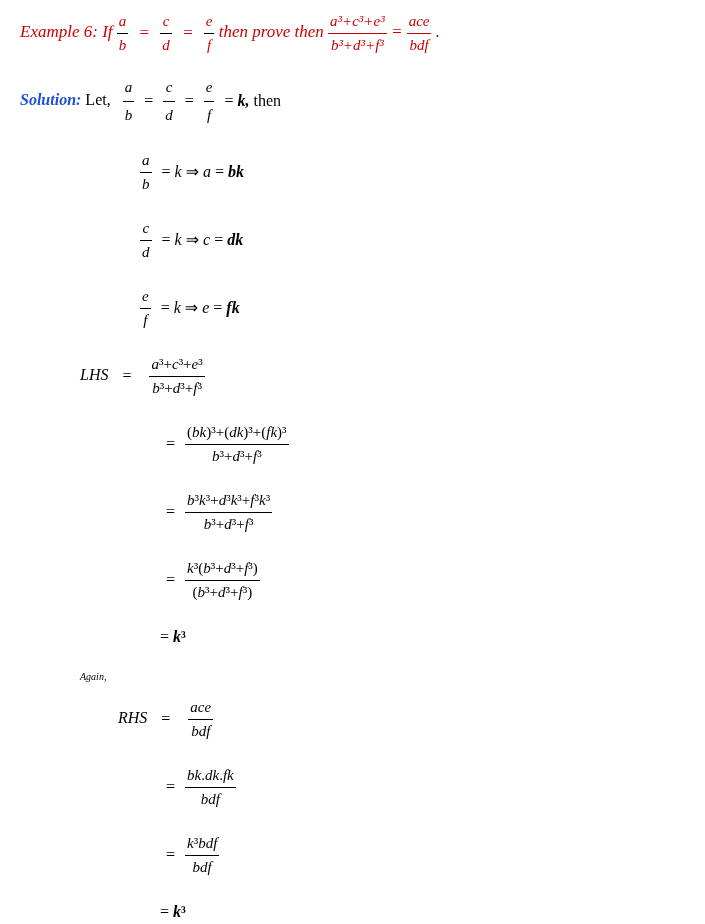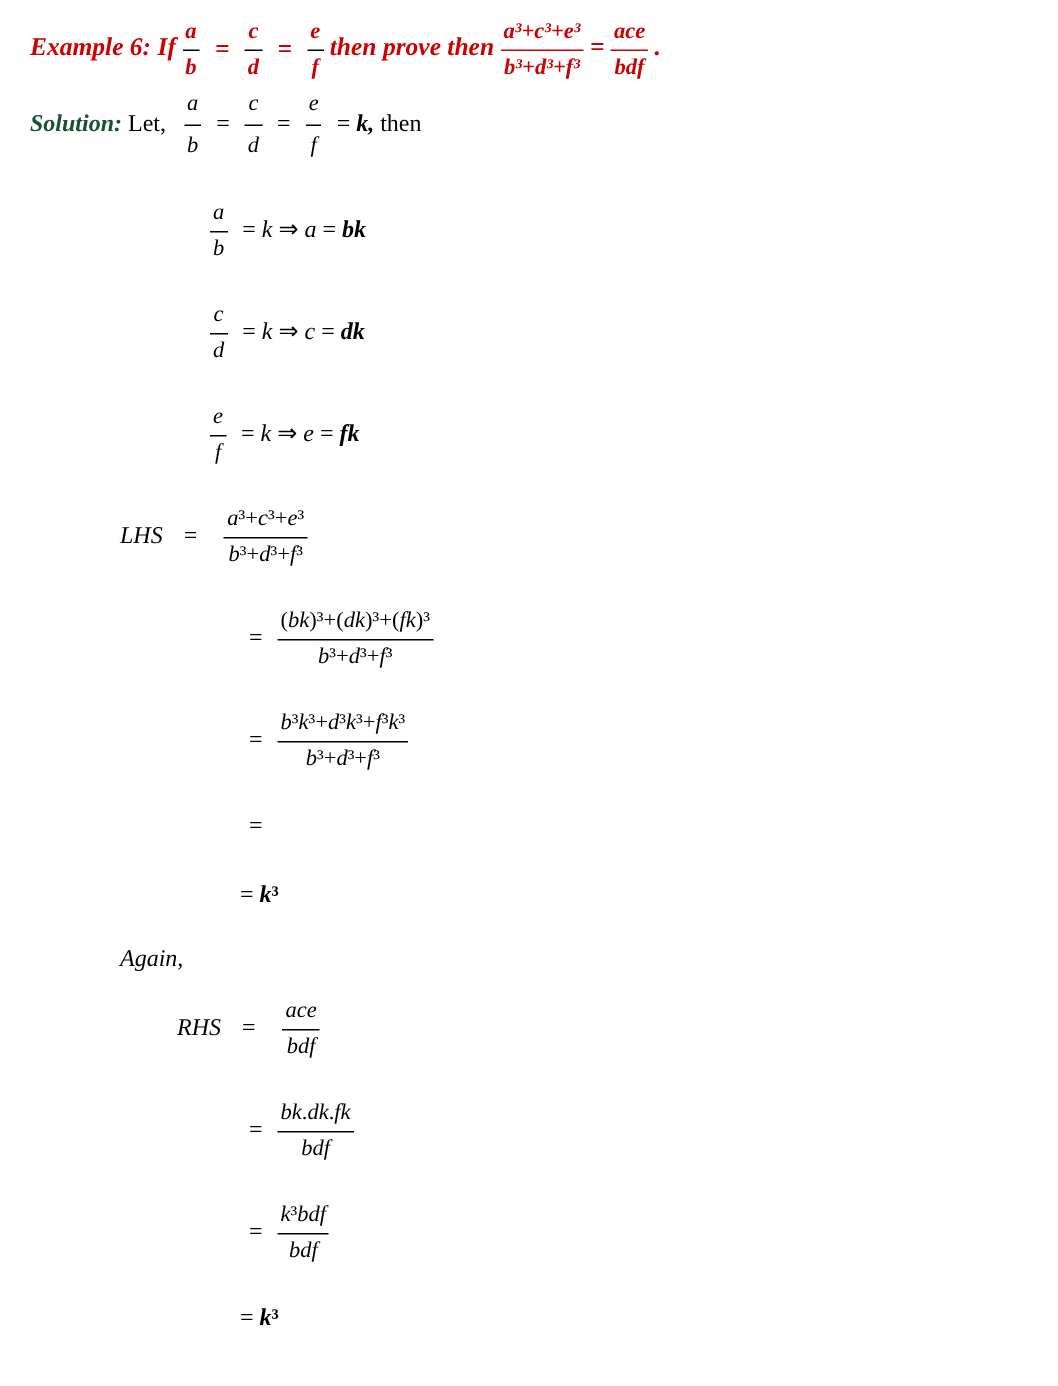--- a/index.html
+++ b/index.html
@@ -12,26 +12,27 @@
       min-height: 924px;
       background: #fff;
       font-family: 'Times New Roman', Times, serif;
       font-size: 16px;
       padding: 10px 20px;
       color: #000;
     }
     .example-title {
       color: #cc0000;
       font-style: italic;
-      font-weight: bold;
+      font-weight: normal;
       font-size: 17px;
       line-height: 1.5;
+      margin-bottom: 18px;
     }
     .solution-label {
-      color: #14532d;
+      color: #1d4ed8;
       font-weight: bold;
       font-style: italic;
     }
     .solution-intro {
       font-size: 16px;
       margin-bottom: 20px;
       line-height: 1.8;
     }
     .step-block {
       margin-left: 120px;
@@ -67,21 +68,21 @@
       margin: 0 6px;
     }
     .k-bold {
       font-weight: bold;
       font-style: italic;
     }
     .again-section {
       margin-top: 10px;
       margin-bottom: 10px;
       font-style: italic;
-      font-size: 16px;
+      font-size: 10px;
       margin-left: 60px;
     }
     .rhs-block {
       margin-left: 60px;
       margin-bottom: 22px;
       font-size: 16px;
       line-height: 1.5;
     }
     .red-frac .num {
       border-bottom: 1.5px solid #cc0000;
@@ -195,20 +196,24 @@
 <div class="lhs-block" style="margin-left:140px;">
   <span class="equals">=</span>
   <span class="fraction">
     <span class="num"><i>b</i>³<i>k</i>³+<i>d</i>³<i>k</i>³+<i>f</i>³<i>k</i>³</span>
     <span class="den"><i>b</i>³+<i>d</i>³+<i>f</i>³</span>
   </span>
 </div>
 
 <div class="lhs-block" style="margin-left:140px;">
   <span class="equals">=</span>
+  <span class="fraction">
+    <span class="num"><i>k</i>³(<i>b</i>³+<i>d</i>³+<i>f</i>³)</span>
+    <span class="den">(<i>b</i>³+<i>d</i>³+<i>f</i>³)</span>
+  </span>
 </div>
 
 <div class="lhs-block" style="margin-left:140px;">
   <span>= <strong><i>k</i>³</strong></span>
 </div>
 
 <div class="again-section" style="margin-top:18px; margin-bottom:14px;">
   <span>Again,</span>
 </div>
 

